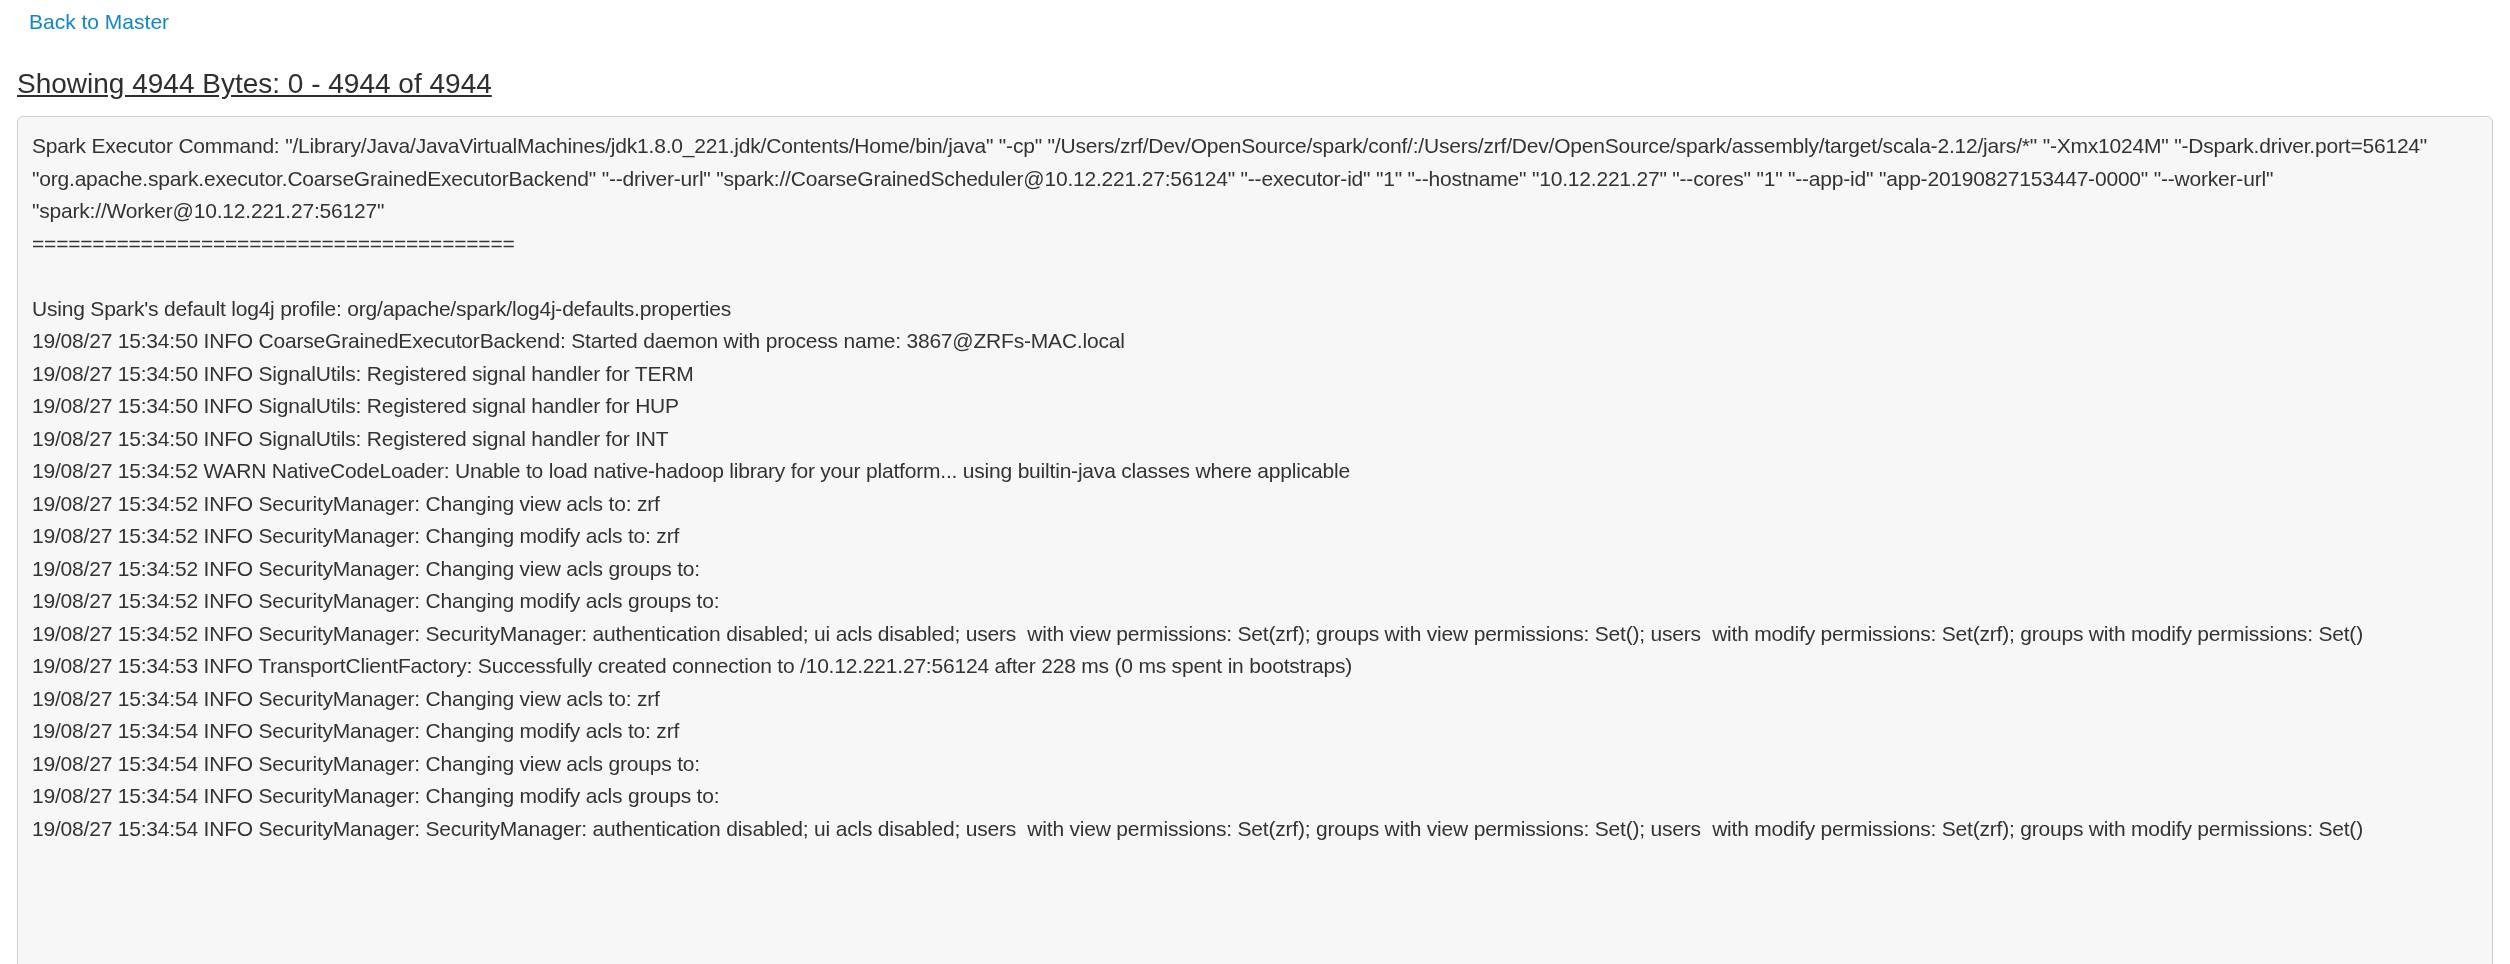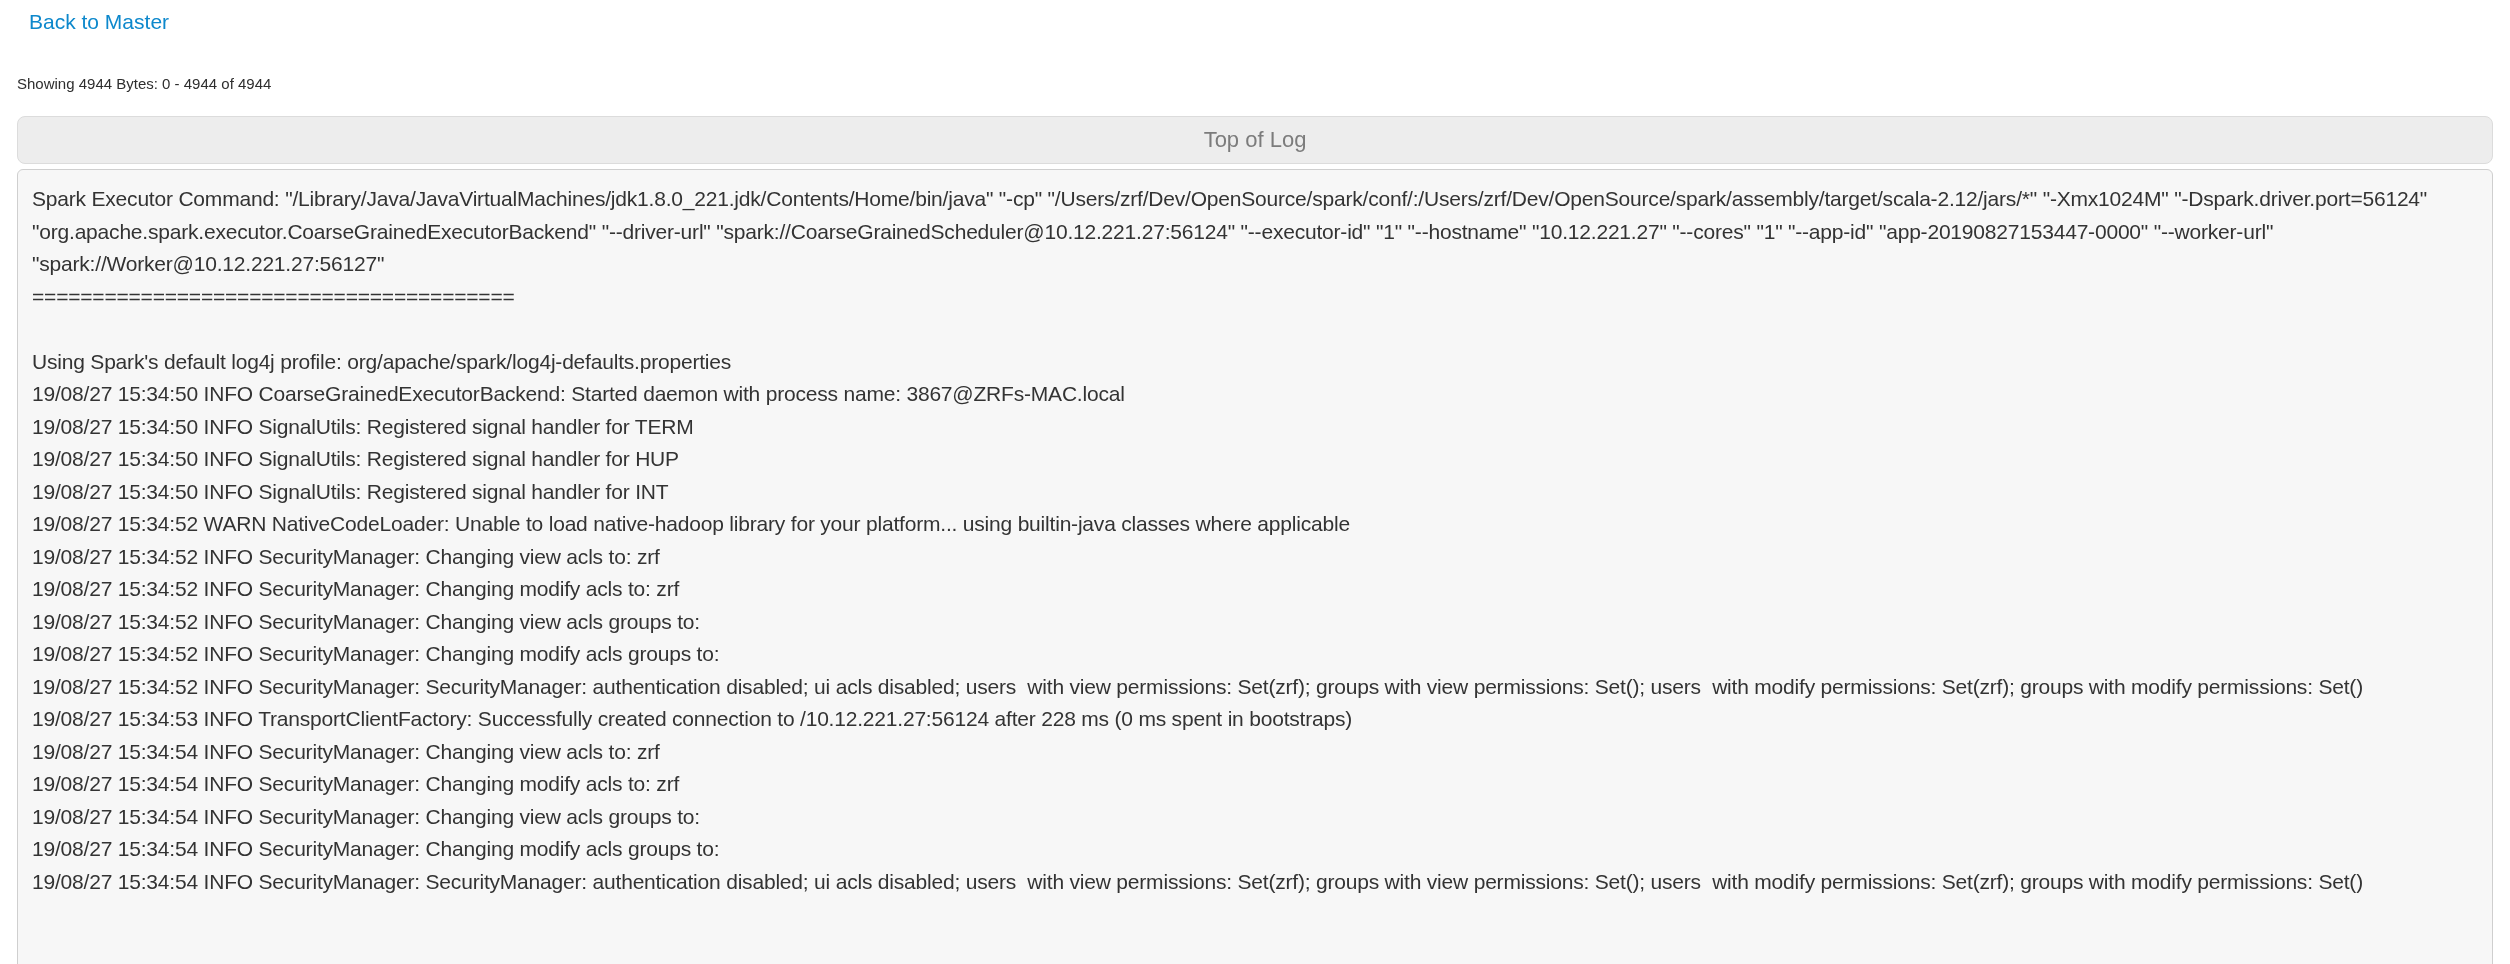--- a/index.html
+++ b/index.html
@@ -16,24 +16,25 @@
     display: inline-block;
     margin: 10px 0 0 29px;
     font-size: 21px;
     line-height: 24px;
     color: #0d88cc;
     text-decoration: none;
     cursor: pointer;
   }
   .byte-info {
     margin: 38px 0 20px 17px;
-    font-size: 15px;
+    font-size: 28px;
     line-height: 24px;
     font-weight: normal;
     color: #2e2e2e;
+    text-decoration: underline;
   }
   .log-panel {
     margin: 0 17px;
   }
   .log-header {
     box-sizing: border-box;
     height: 48px;
     line-height: 46px;
     background: #ededed;
     border: 1px solid #dcdcdc;
@@ -67,21 +68,20 @@
 <body>
 
 
 
 <a class="back-link" href="#">Back to Master</a>
 
 <h4 class="byte-info">Showing 4944 Bytes: 0 - 4944 of 4944</h4>
 
 <div class="log-panel">
 
-  <div class="log-header">Top of Log</div>
 
   <pre class="log-pre">Spark Executor Command: "/Library/Java/JavaVirtualMachines/jdk1.8.0_221.jdk/Contents/Home/bin/java" "-cp" "/Users/zrf/Dev/OpenSource/spark/conf/:/Users/zrf/Dev/OpenSource/spark/assembly/target/scala-2.12/jars/*" "-Xmx1024M" "-Dspark.driver.port=56124" "org.apache.spark.executor.CoarseGrainedExecutorBackend" "--driver-url" "spark://CoarseGrainedScheduler@10.12.221.27:56124" "--executor-id" "1" "--hostname" "10.12.221.27" "--cores" "1" "--app-id" "app-20190827153447-0000" "--worker-url" "spark://Worker@10.12.221.27:56127"
 ========================================
 
 Using Spark's default log4j profile: org/apache/spark/log4j-defaults.properties
 19/08/27 15:34:50 INFO CoarseGrainedExecutorBackend: Started daemon with process name: 3867@ZRFs-MAC.local
 19/08/27 15:34:50 INFO SignalUtils: Registered signal handler for TERM
 19/08/27 15:34:50 INFO SignalUtils: Registered signal handler for HUP
 19/08/27 15:34:50 INFO SignalUtils: Registered signal handler for INT
 19/08/27 15:34:52 WARN NativeCodeLoader: Unable to load native-hadoop library for your platform... using builtin-java classes where applicable

